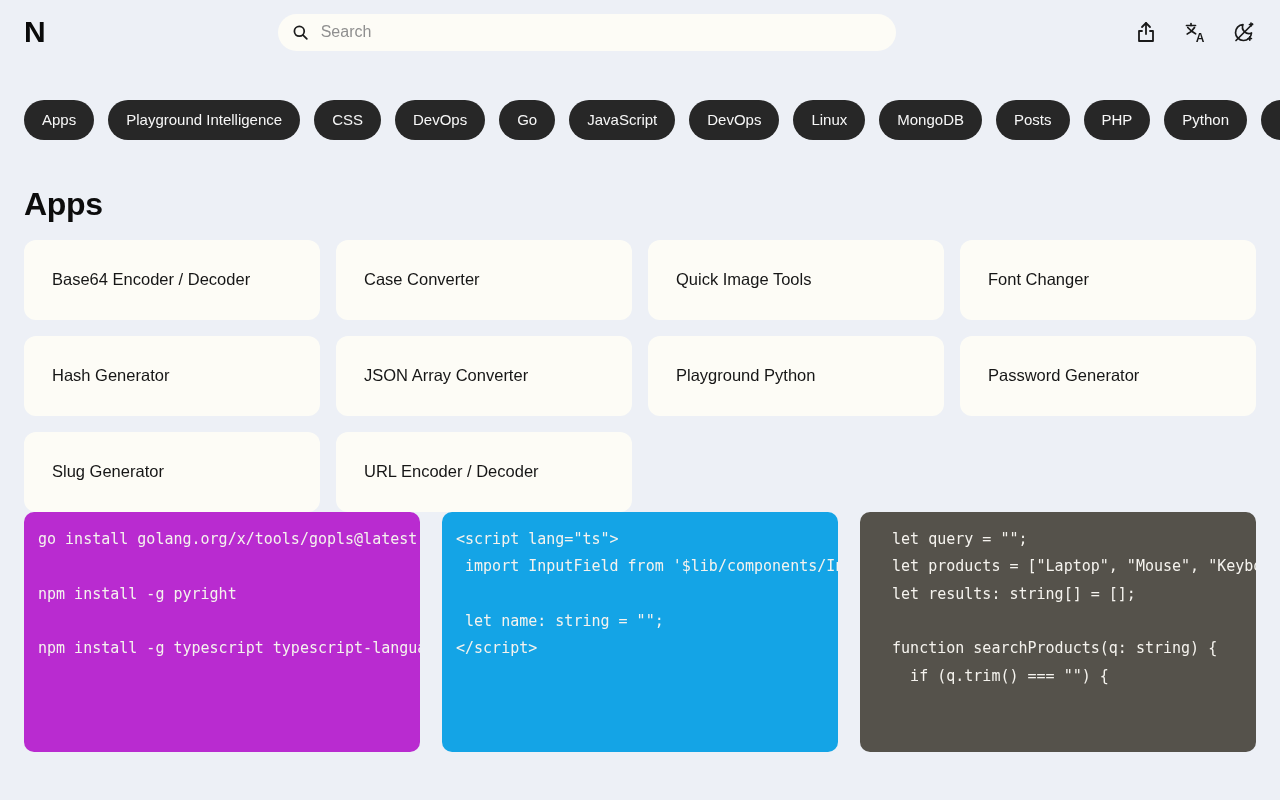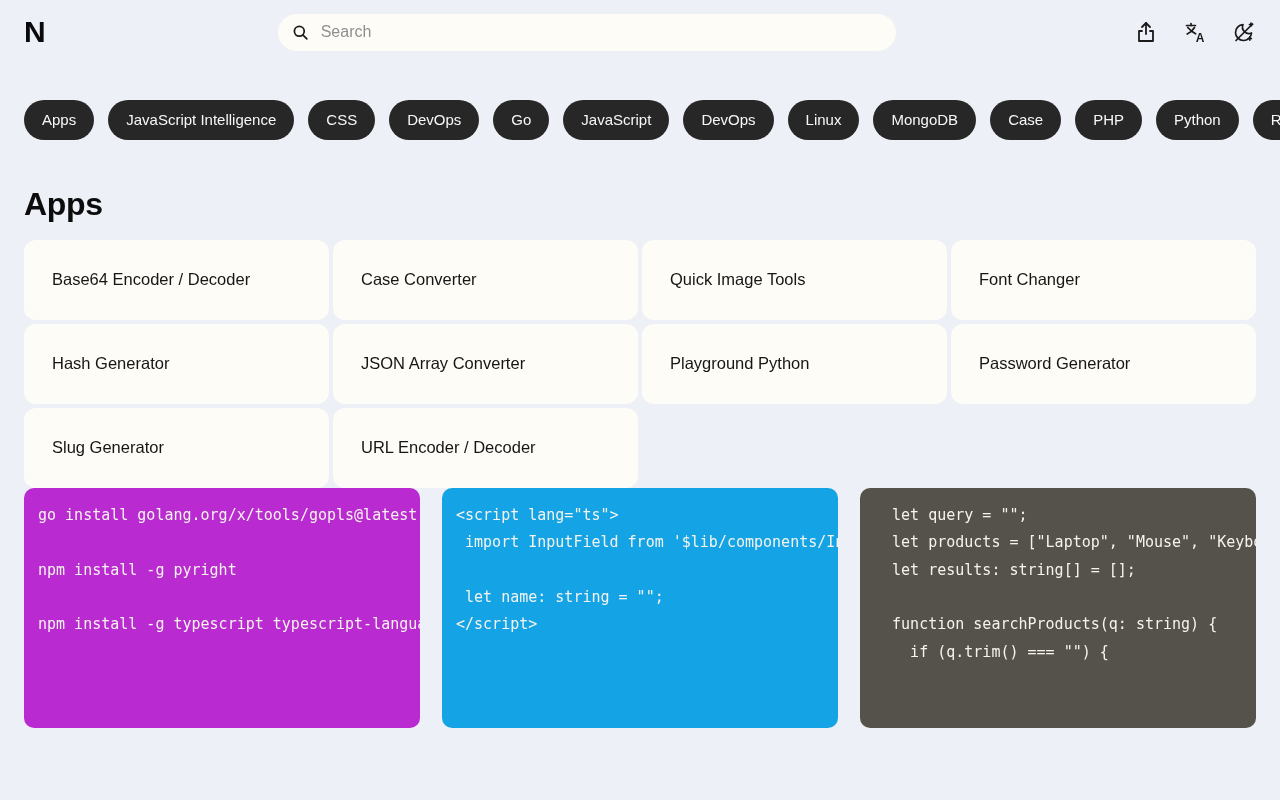--- a/index.html
+++ b/index.html
@@ -67,21 +67,21 @@
   .section-title {
     font-size: 32px; font-weight: 600; color: #0c0c0c;
     line-height: 1.15; letter-spacing: -0.3px;
   }
   .section-title.apps { margin: 46px 0 17px; }
   .section-title.posts { margin: 52px 0 19px; }
 
   .cards-grid {
     display: grid;
     grid-template-columns: repeat(4, 1fr);
-    gap: 4px;
+    gap: 16px;
   }
   .card {
     height: 80px;
     background: #fdfcf6;
     border-radius: 12px;
     display: flex; align-items: center;
     padding-left: 28px;
     cursor: pointer;
   }
   .card-label { font-size: 16.5px; color: #161616; }
@@ -141,29 +141,29 @@
         <path d="M17.5 4.5h3M19 3v3"></path>
         <path d="M16.2 18.5h3.2M17.8 16.9v3.2"></path>
         <line x1="4" y1="20.5" x2="20.5" y2="4"></line>
       </svg>
     </button>
   </div>
 </header>
 
 <nav class="category-row">
   <button class="pill">Apps</button>
-  <button class="pill">JavaScript Intelligence</button>
+  <button class="pill">Playground Intelligence</button>
   <button class="pill">CSS</button>
   <button class="pill">DevOps</button>
   <button class="pill">Go</button>
   <button class="pill">JavaScript</button>
   <button class="pill">DevOps</button>
   <button class="pill">Linux</button>
   <button class="pill">MongoDB</button>
-  <button class="pill">Case</button>
+  <button class="pill">Posts</button>
   <button class="pill">PHP</button>
   <button class="pill">Python</button>
   <button class="pill">Rust</button>
 </nav>
 
 <main>
   <h1 class="section-title apps">Apps</h1>
 
   <div class="cards-grid">
     <div class="card">

